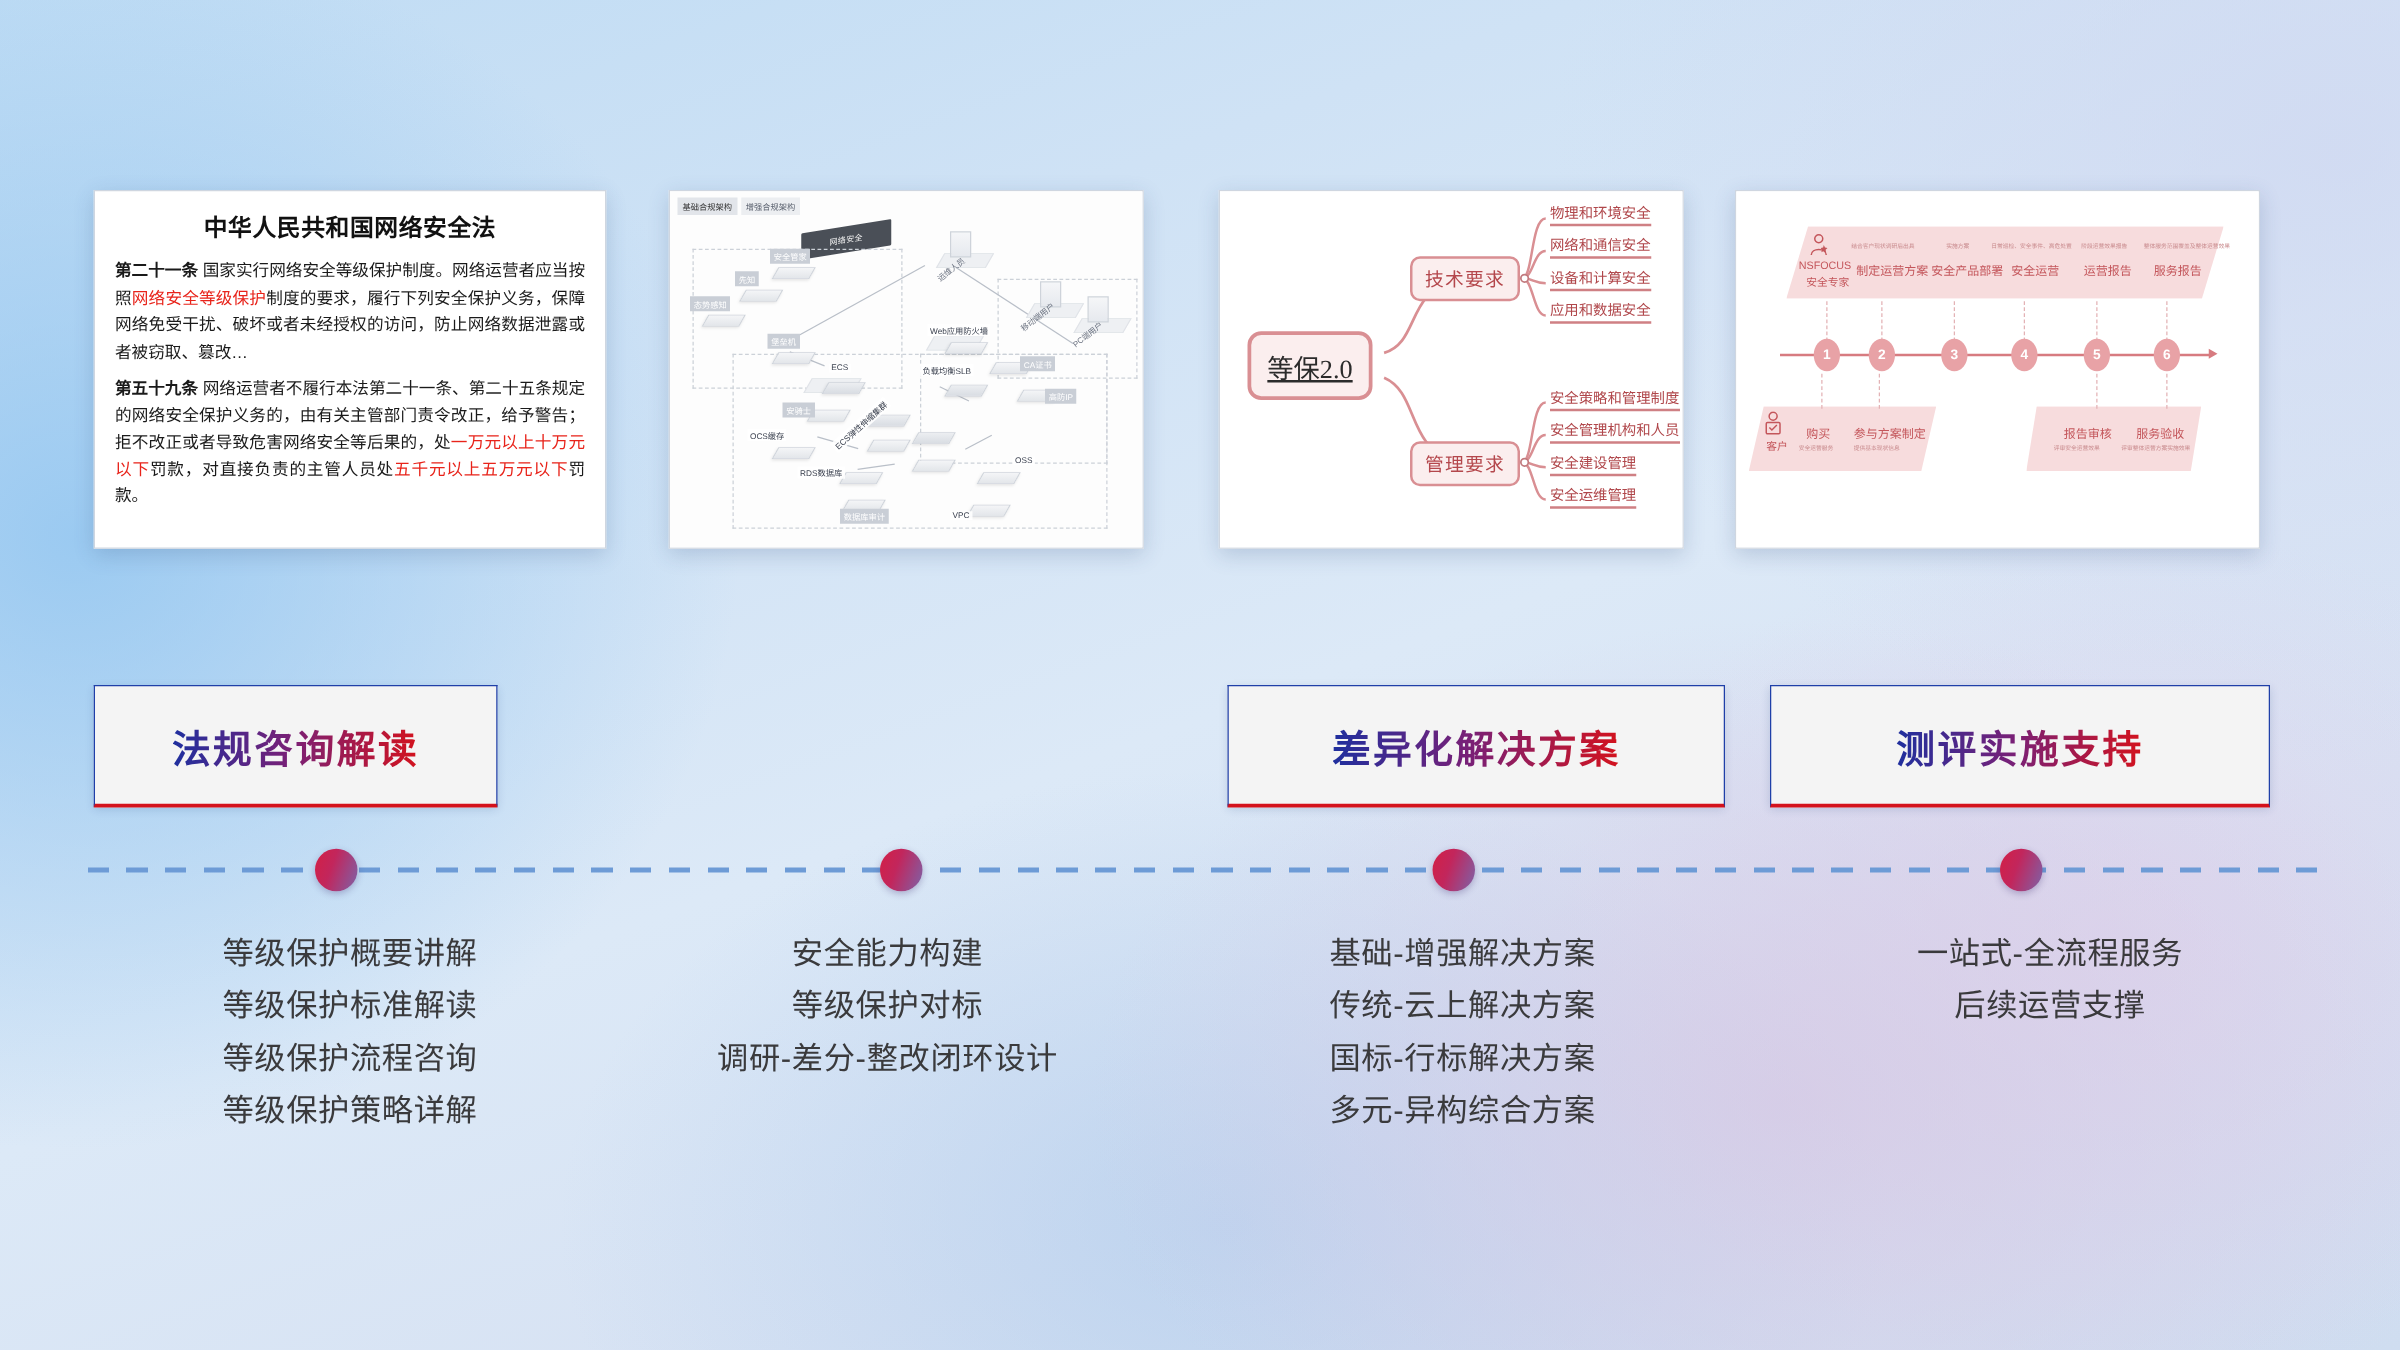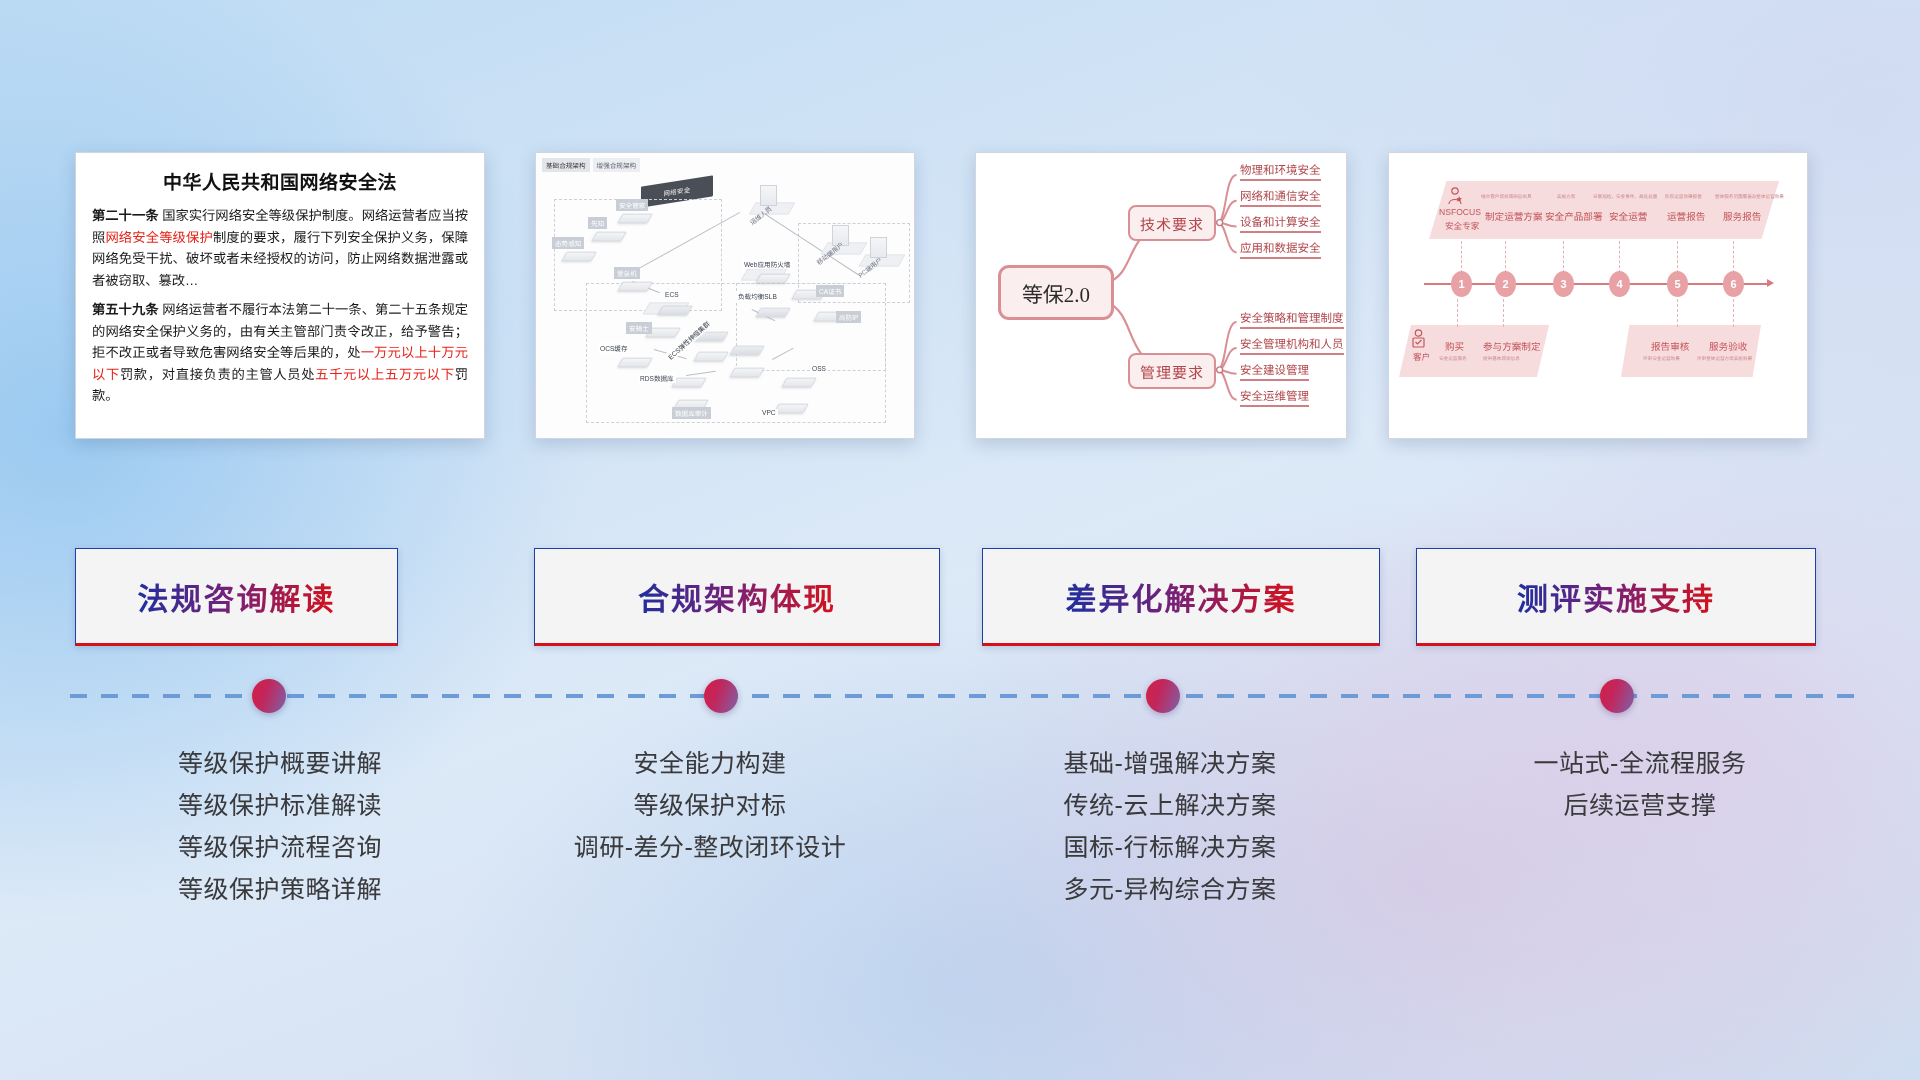--- a/index.html
+++ b/index.html
@@ -78,24 +78,24 @@
   }
   .pad{
     position:absolute; width:40px; height:19px; background:#eef0f3;
     transform:skewX(-30deg) scaleY(.62); border:1px solid #e0e3e8;
   }
   .ln{ position:absolute; background:#b9bfc8; height:1px; transform-origin:0 0; }
 
   
   .mind{ position:relative; width:100%; height:100%; background:#fff; }
   .mind .root{
-    position:absolute; left:22px; top:112px; width:116px; height:55px;
+    position:absolute; left:22px; top:112px; width:100px; height:55px;
     border:3px solid #d98f93; border-radius:11px; background:#fbeeee;
     display:flex; align-items:center; justify-content:center;
-    font-size:21px; color:#2b2b2b; font-family:"Liberation Serif","DejaVu Serif",serif;
+    font-size:21px; color:#2b2b2b; font-family:"Liberation Serif","DejaVu Serif",serif;text-decoration:underline;
   }
   .mind .br{
     position:absolute; width:88px; height:36px; border:2px solid #d98f93;
     border-radius:8px; background:#fbeeee; display:flex;
     align-items:center; justify-content:center; font-size:15px; color:#b4474c;
     font-family:"Liberation Serif","DejaVu Serif",serif; letter-spacing:1px;
   }
   .mind .br.tech{ left:152px; top:52px; }
   .mind .br.mgmt{ left:152px; top:200px; }
   .mind .leaf{
@@ -404,23 +404,20 @@
         <div class="sub" style="left:254px;top:202px;">评审安全运营效果</div>
         <div class="ttl" style="left:320px;top:186px;">服务验收</div>
         <div class="sub" style="left:308px;top:202px;">评审整体运营方案实施效果</div>
       </div>
     </div>
   </div>
 
   <div class="heads">
     <div class="head h1">
       <span>法规咨询解读</span>
-    </div>
-    <div class="head h2">
-      <span>合规架构体现</span>
     </div>
     <div class="head h3">
       <span>差异化解决方案</span>
     </div>
     <div class="head h4">
       <span>测评实施支持</span>
     </div>
   </div>
 
   <div class="tl"></div>

